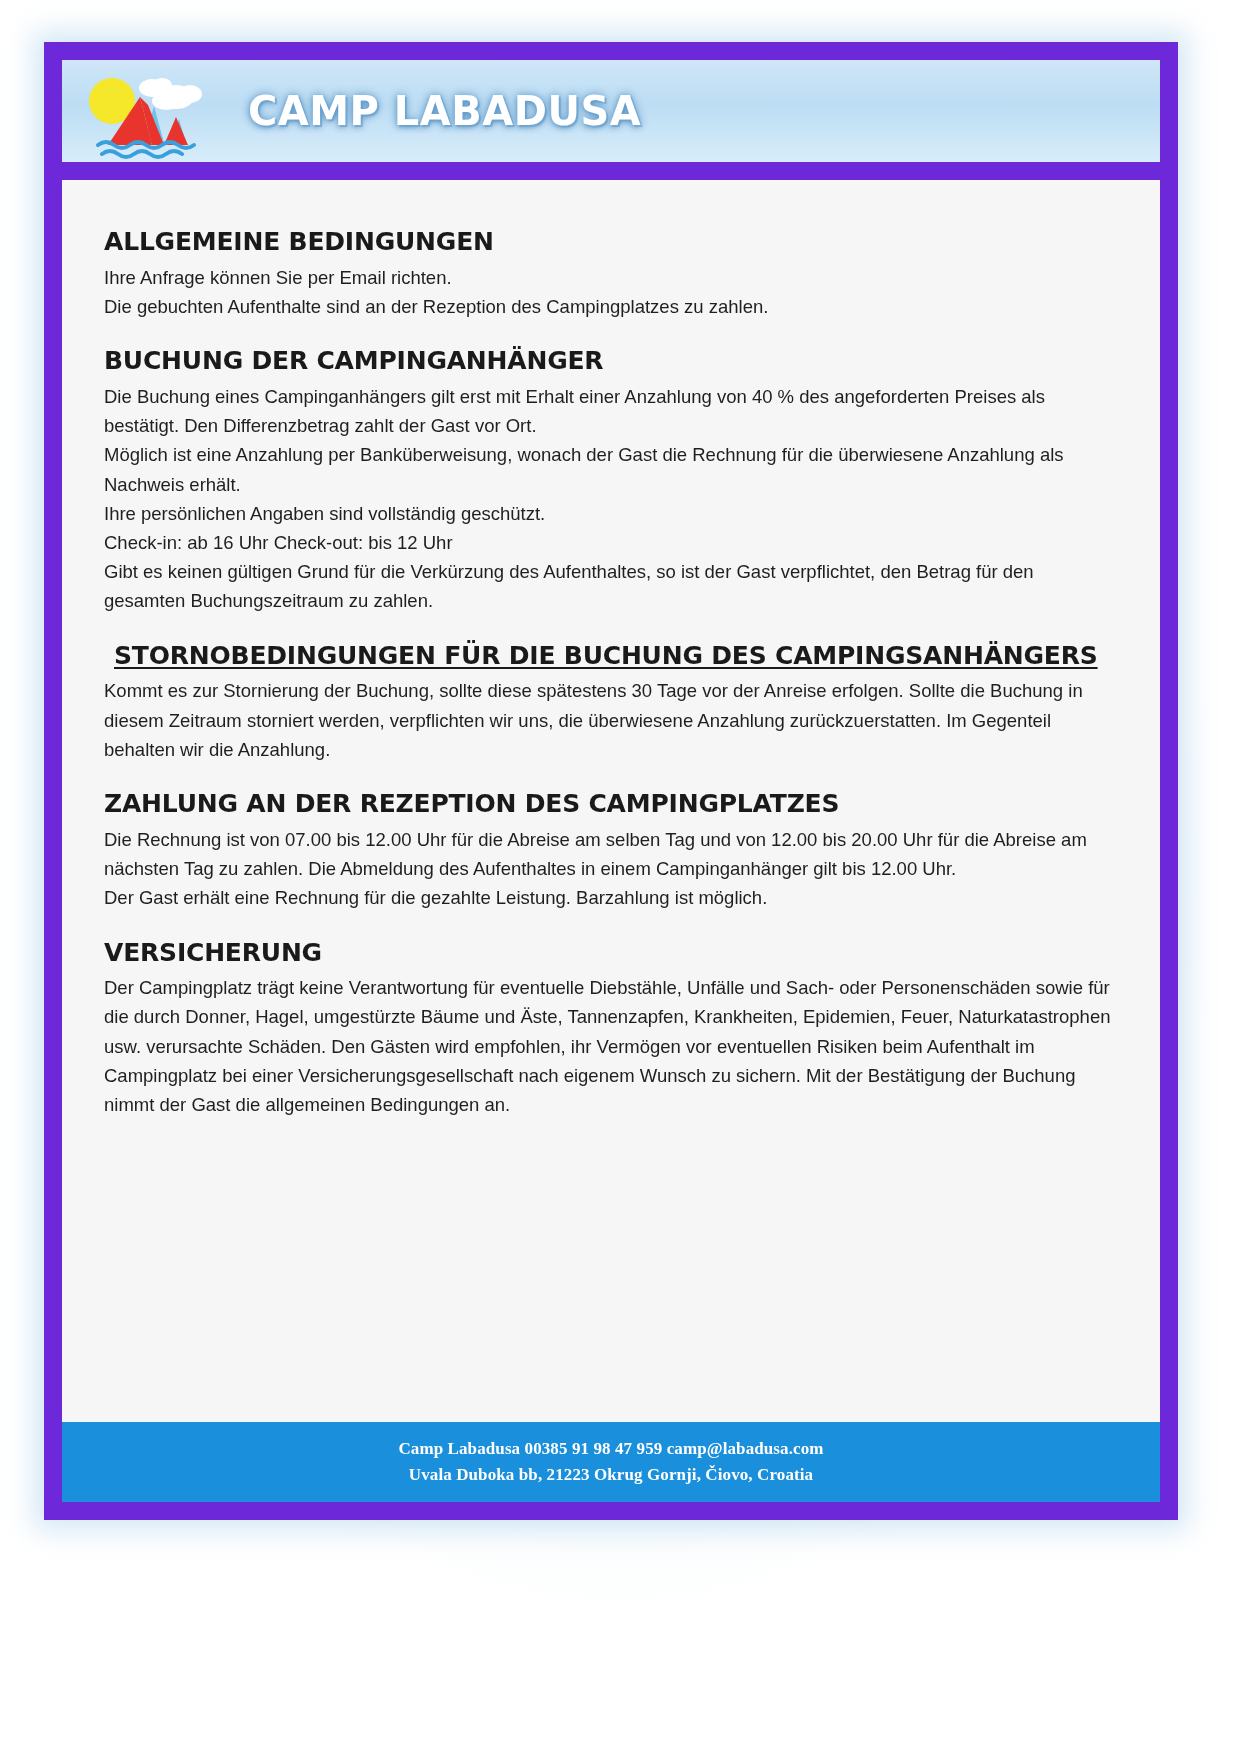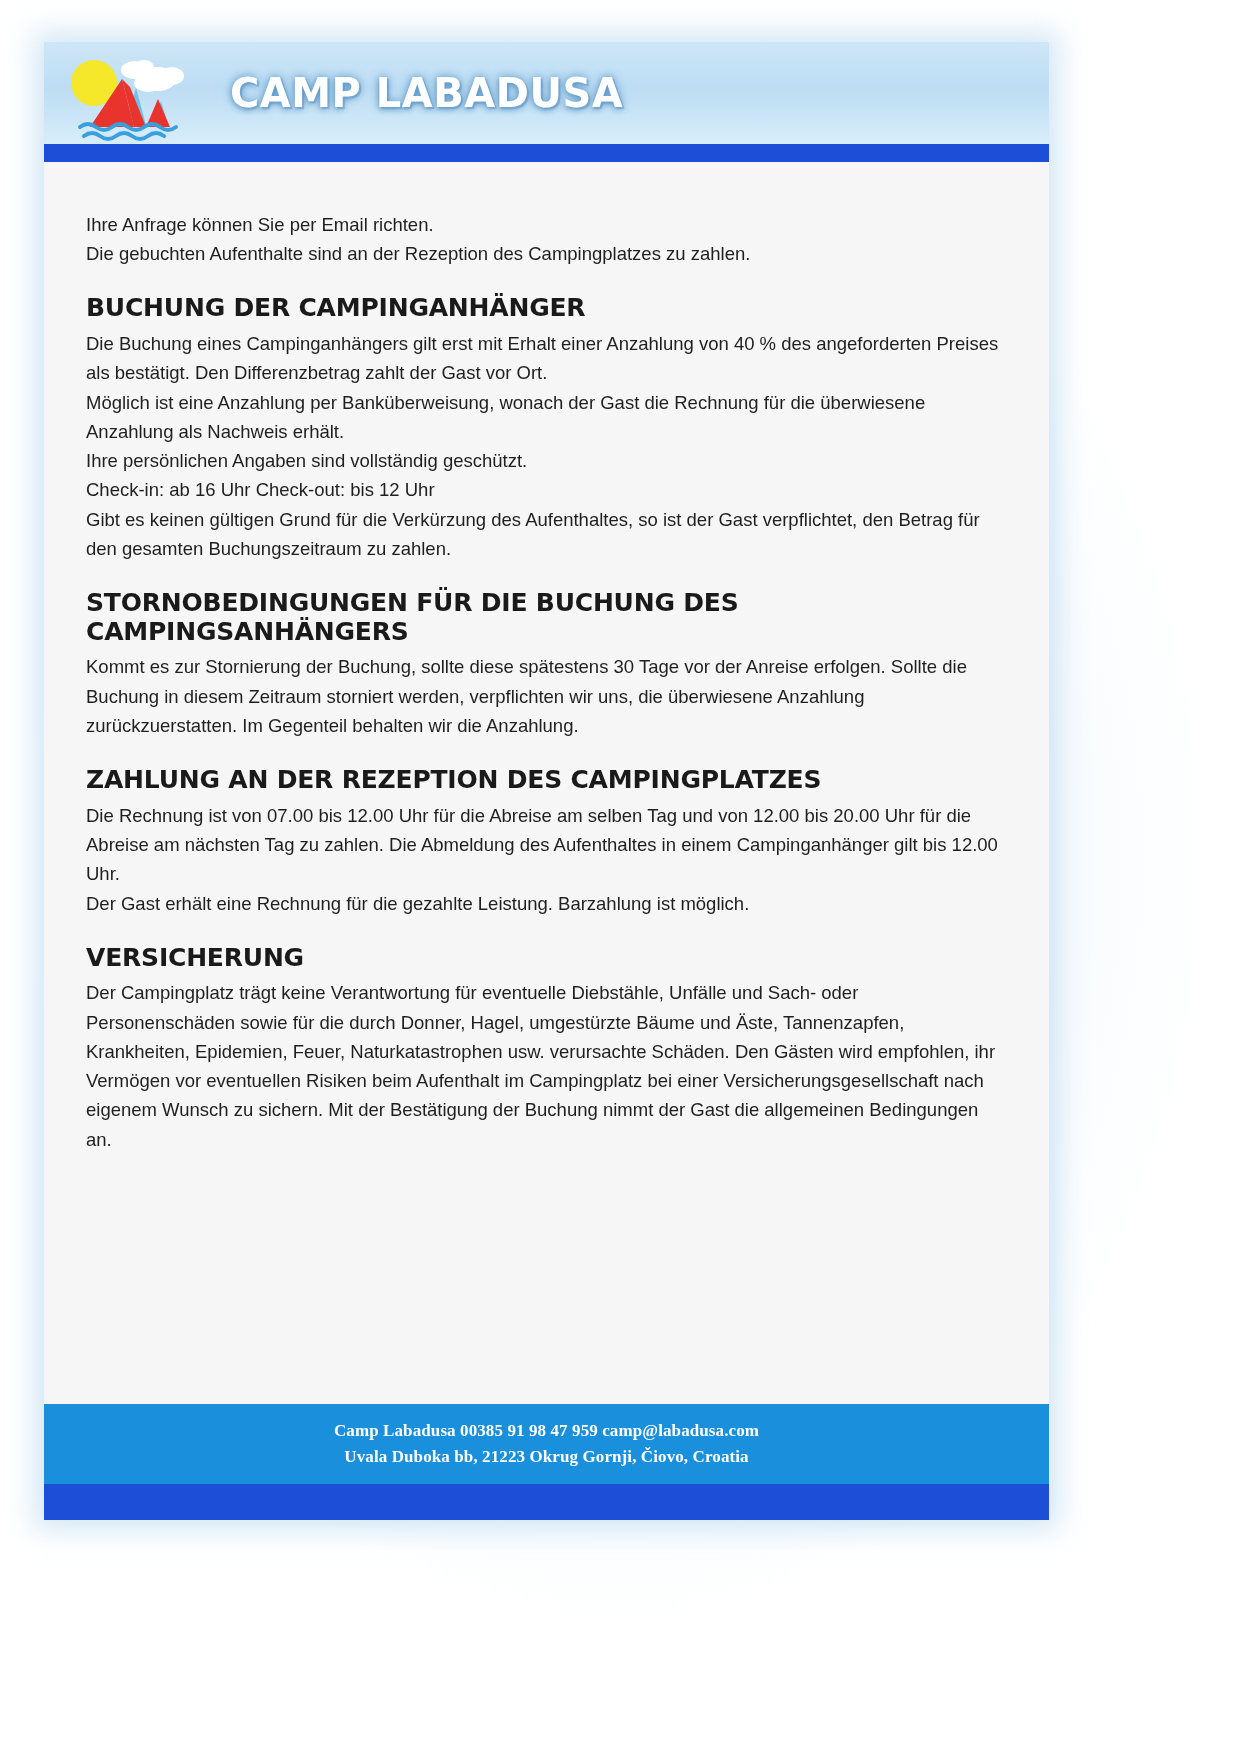--- a/index.html
+++ b/index.html
@@ -24,24 +24,25 @@
     height: 1754px;
     background:
       radial-gradient(ellipse 760px 980px at 620px 860px, #eaf4fb 0%, #f3f9fd 45%, #ffffff 78%);
   }
 
   
   .doc-frame {
     position: absolute;
     left: 44px;
     top: 42px;
-    width: 1005px;
+    width: 1134px;
     height: 1478px;
-    background: #1d4ed8;
+    background: #6d28d9;
     box-shadow: 0 0 26px 10px rgba(120,180,225,0.32);
+    padding: 18px;
   }
 
   
   .header-banner {
     height: 102px;
     background: linear-gradient(180deg, #cfe6f7 0%, #bcddf4 45%, #d8edfa 100%);
     display: flex;
     align-items: center;
     position: relative;
     overflow: hidden;
@@ -87,21 +88,23 @@
   h2.sec-title {
     font-family: "DejaVu Sans", sans-serif;
     font-weight: bold;
     font-size: 25px;
     color: #1a1a1a;
     margin: 0 0 6px 0;
     letter-spacing: -0.2px;
     line-height: 1.15;
   }
   h2.sec-title.underlined {
+    text-decoration: underline;
     text-underline-offset: 3px;
+    margin-left: 10px;
   }
 
   p.sec-para {
     font-family: "Liberation Sans", sans-serif;
     font-size: 18.5px;
     line-height: 1.58;
     color: #1f1f1f;
     margin: 0;
   }
   p.sec-para + p.sec-para { margin-top: 0; }
@@ -157,20 +160,21 @@
       </svg>
     </div>
     <div class="brand-title">CAMP LABADUSA</div>
   </div>
 
   <div class="header-gap"></div>
 
   <div class="content-sheet">
 
     <div class="section">
+      <h2 class="sec-title">ALLGEMEINE BEDINGUNGEN</h2>
       <p class="sec-para">Ihre Anfrage können Sie per Email richten.</p>
       <p class="sec-para">Die gebuchten Aufenthalte sind an der Rezeption des Campingplatzes zu zahlen.</p>
     </div>
 
     <div class="section">
       <h2 class="sec-title">BUCHUNG DER CAMPINGANHÄNGER</h2>
       <p class="sec-para">Die Buchung eines Campinganhängers  gilt erst mit Erhalt einer Anzahlung von 40 % des angeforderten Preises als bestätigt. Den Differenzbetrag zahlt der Gast vor Ort.</p>
       <p class="sec-para">Möglich ist eine Anzahlung per Banküberweisung, wonach der Gast die Rechnung für die überwiesene Anzahlung als Nachweis erhält.</p>
       <p class="sec-para">Ihre persönlichen Angaben sind vollständig geschützt.</p>
       <p class="sec-para">Check-in: ab 16 Uhr Check-out: bis 12 Uhr</p>

